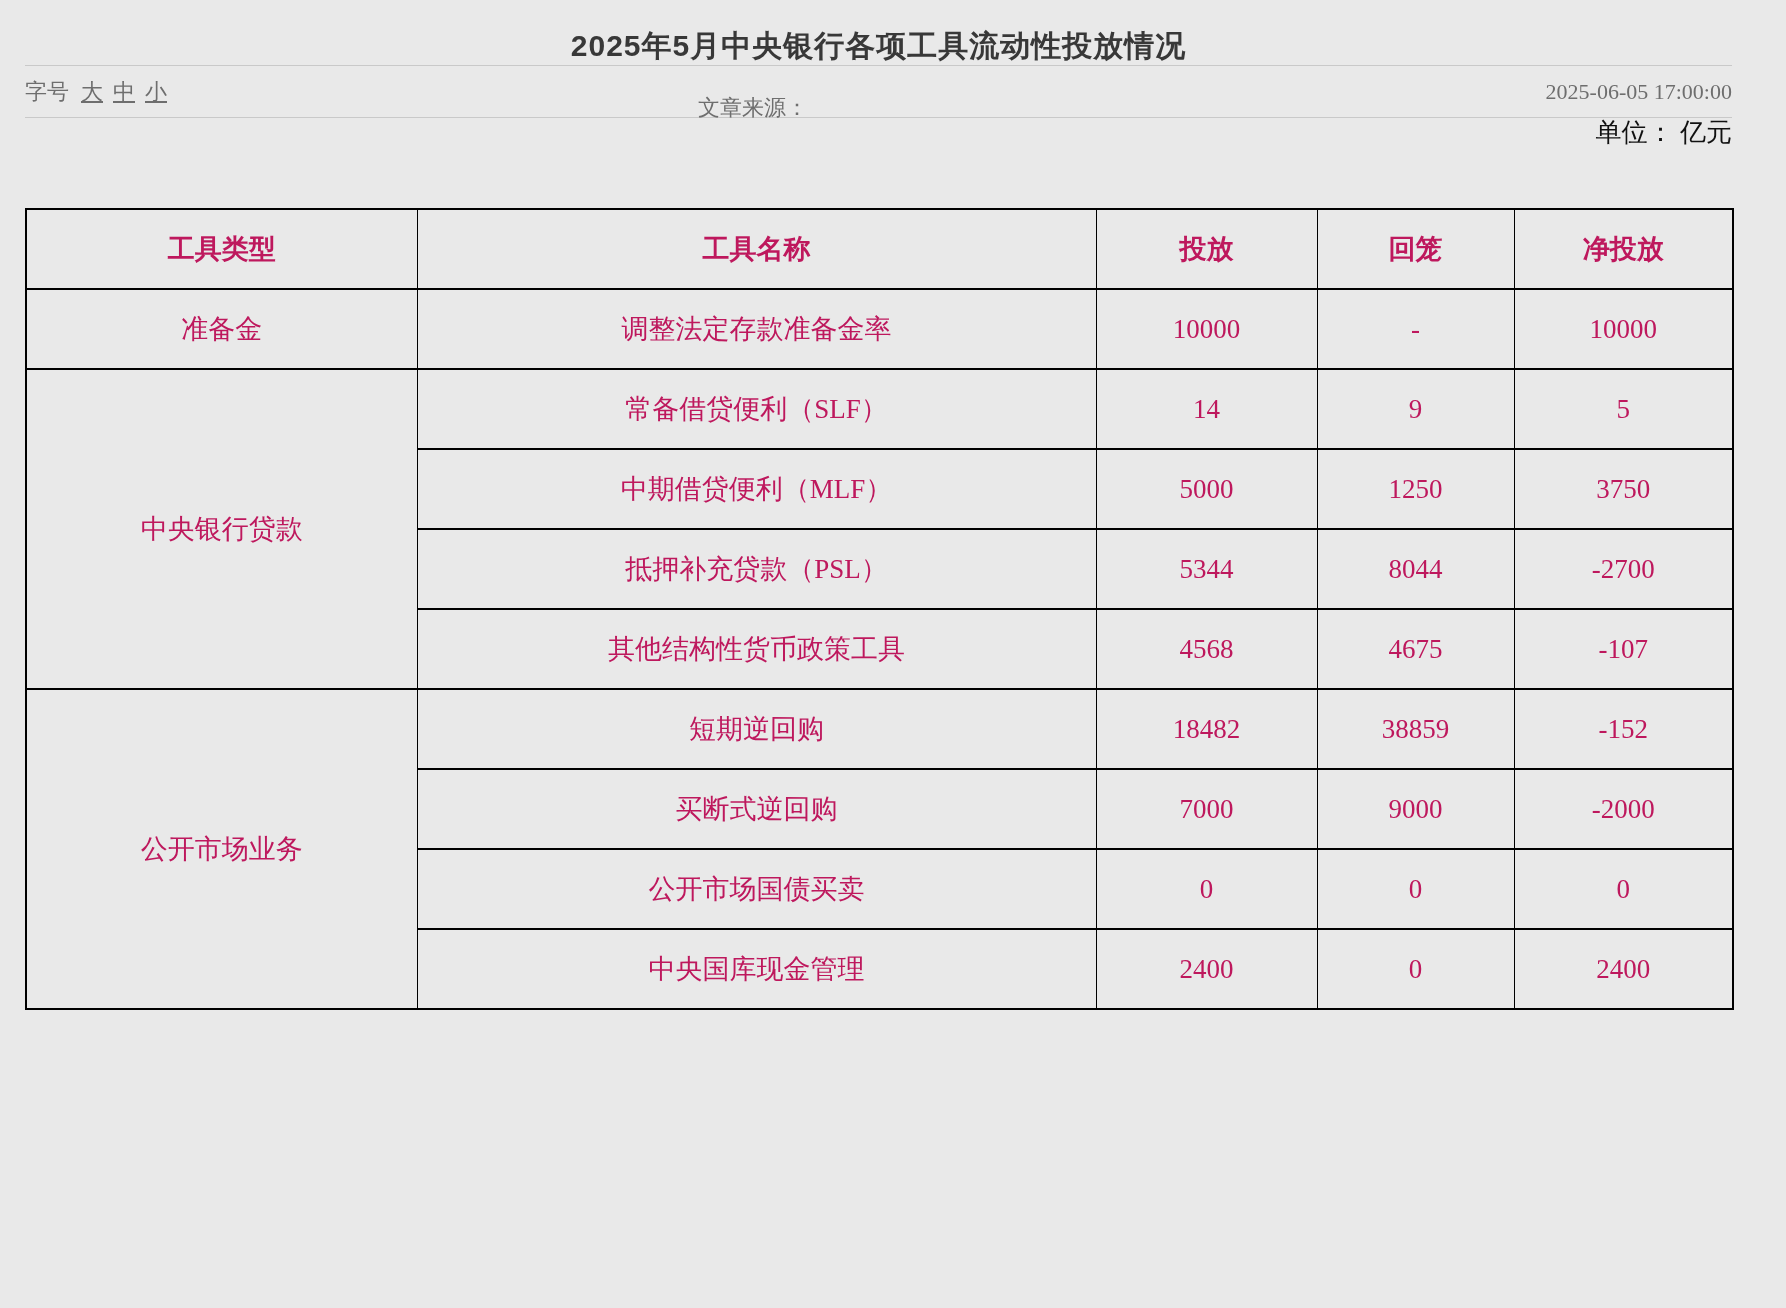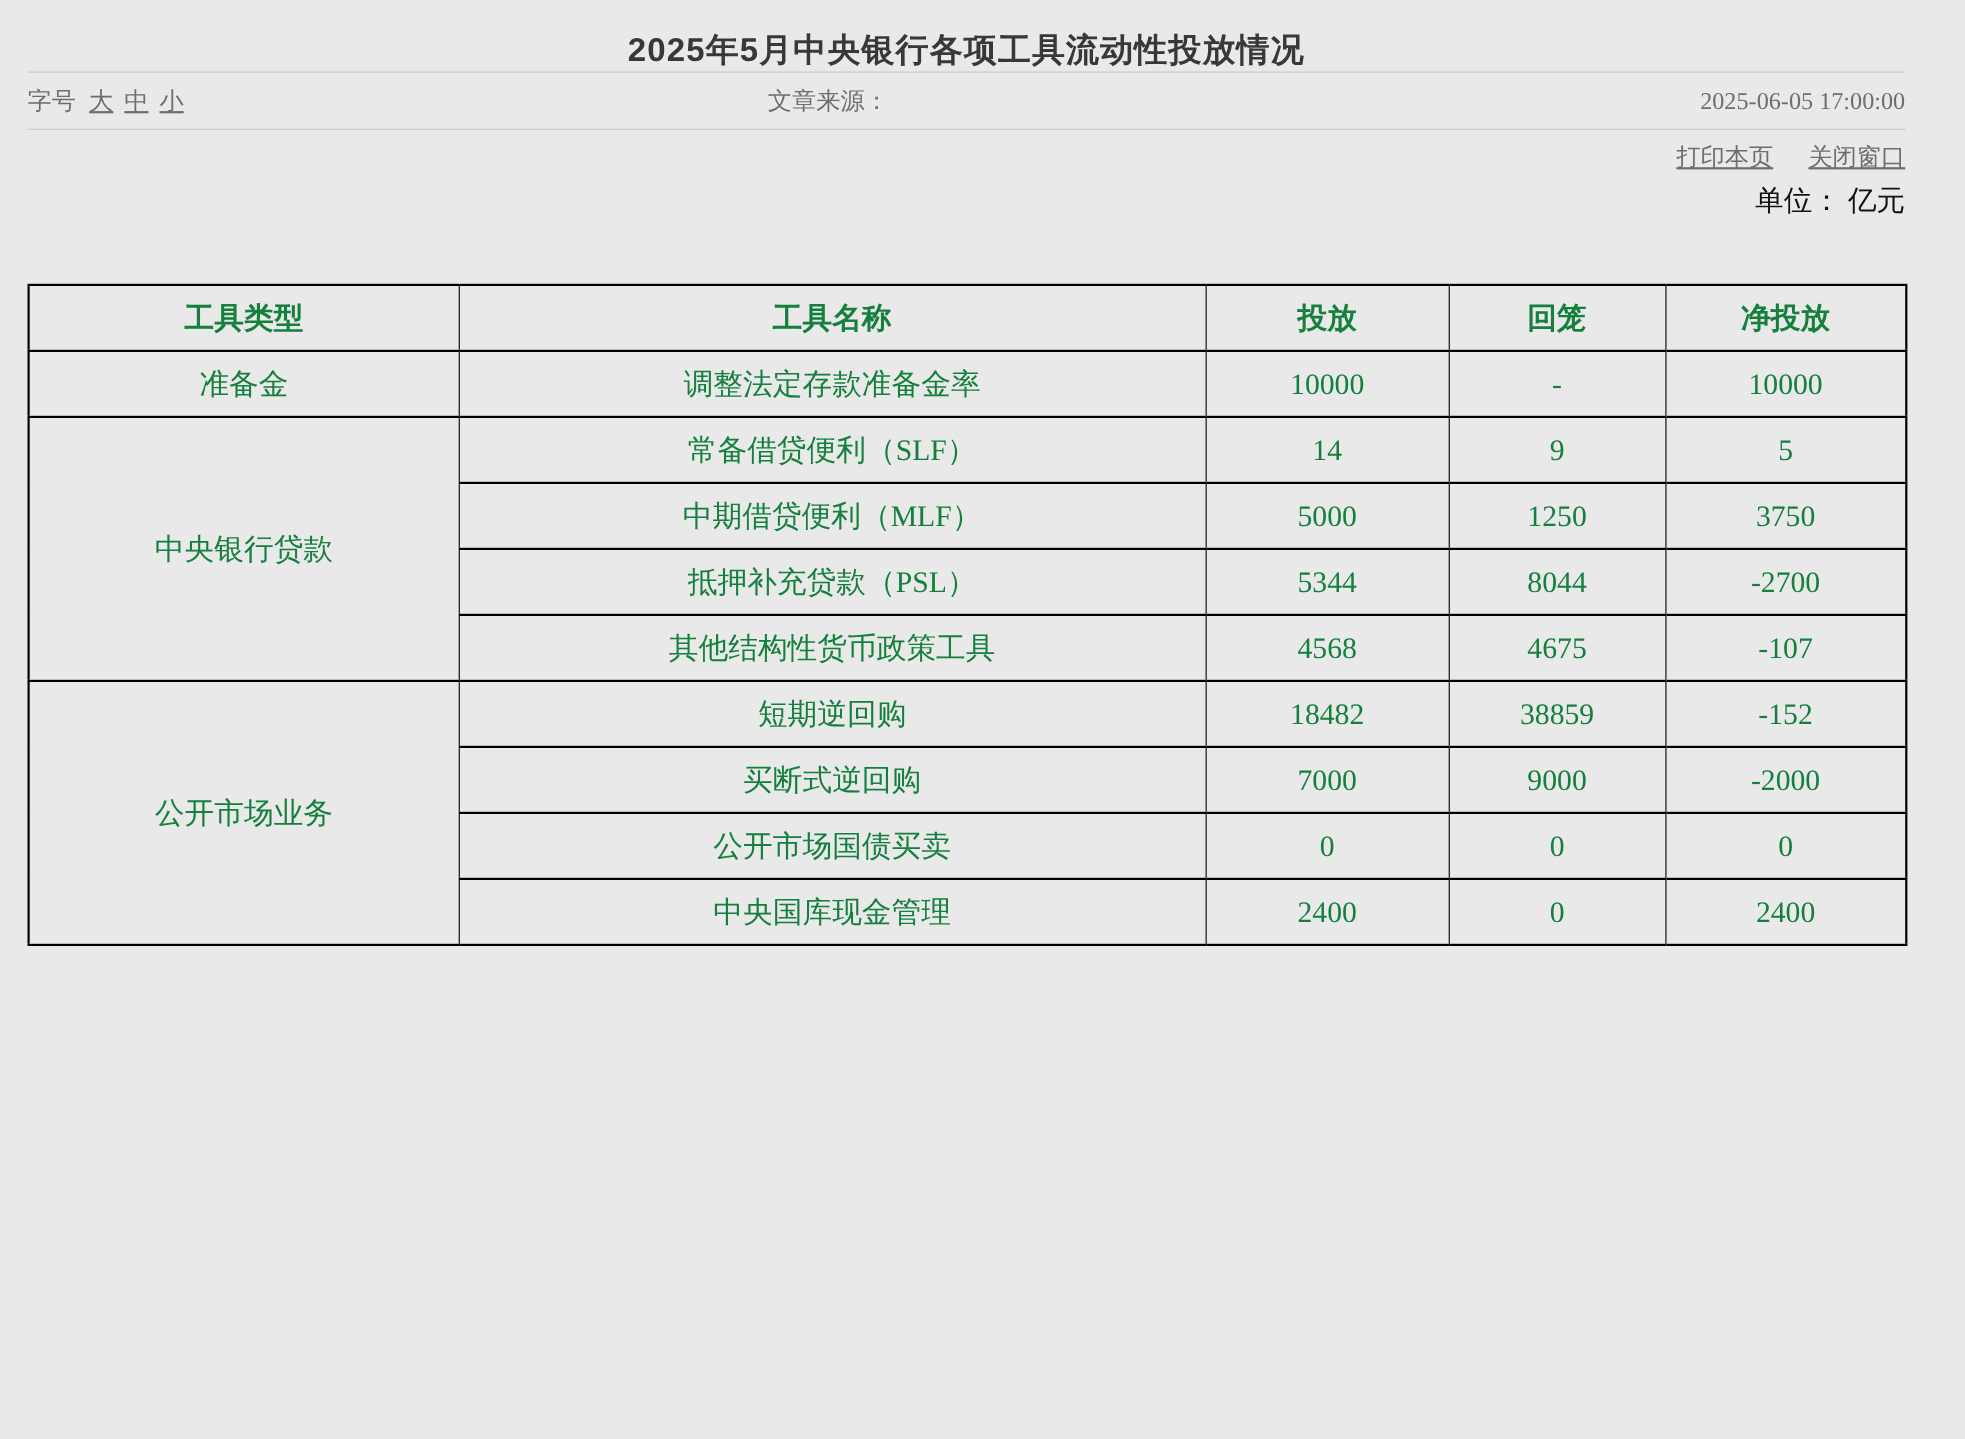--- a/index.html
+++ b/index.html
@@ -43,21 +43,21 @@
   .meta-left .fs-label { margin-right: 12px; }
   .meta-left a {
     color: #6e6e6e;
     text-decoration: underline;
     margin-right: 10px;
     cursor: pointer;
   }
   .meta-source {
     position: absolute;
     left: 673px;
-    top: 0;
+    top: 16px;
     height: 100%;
     display: flex;
     align-items: center;
   }
   .meta-right { margin-left: auto; }
   .action-bar {
     height: 50px;
     display: flex;
     justify-content: flex-end;
     align-items: center;
@@ -80,26 +80,26 @@
     margin-top: 60px;
     width: 1707px;
     table-layout: fixed;
     border-collapse: collapse;
     border: 2px solid #000;
   }
   table.liq th, table.liq td {
     border: 1px solid #000;
     border-top-width: 2px;
     border-bottom-width: 2px;
-    height: 60px;
+    height: 80px;
     box-sizing: border-box;
     text-align: center;
     vertical-align: middle;
     padding: 0 6px;
-    color: #15803d;
+    color: #be185d;
   }
   table.liq th {
     font-family: "Liberation Sans", "DejaVu Sans", sans-serif;
     font-weight: bold;
     font-size: 27px;
   }
   table.liq td {
     font-family: Liberation Serif, serif;
     font-size: 27px;
   }
@@ -120,24 +120,20 @@
     <div class="meta-left">
       <span class="fs-label">字号</span>
       <a>大</a>
       <a>中</a>
       <a>小</a>
     </div>
     <div class="meta-source">文章来源：</div>
     <div class="meta-right">2025-06-05 17:00:00</div>
   </div>
 
-  <div class="action-bar">
-    <a>打印本页</a>
-    <a>关闭窗口</a>
-  </div>
 
   <div class="unit-row">单位： 亿元</div>
 
   <table class="liq">
     <colgroup>
       <col class="c1">
         <col class="c2">
         <col class="c3">
         <col class="c4">
         <col class="c5">

